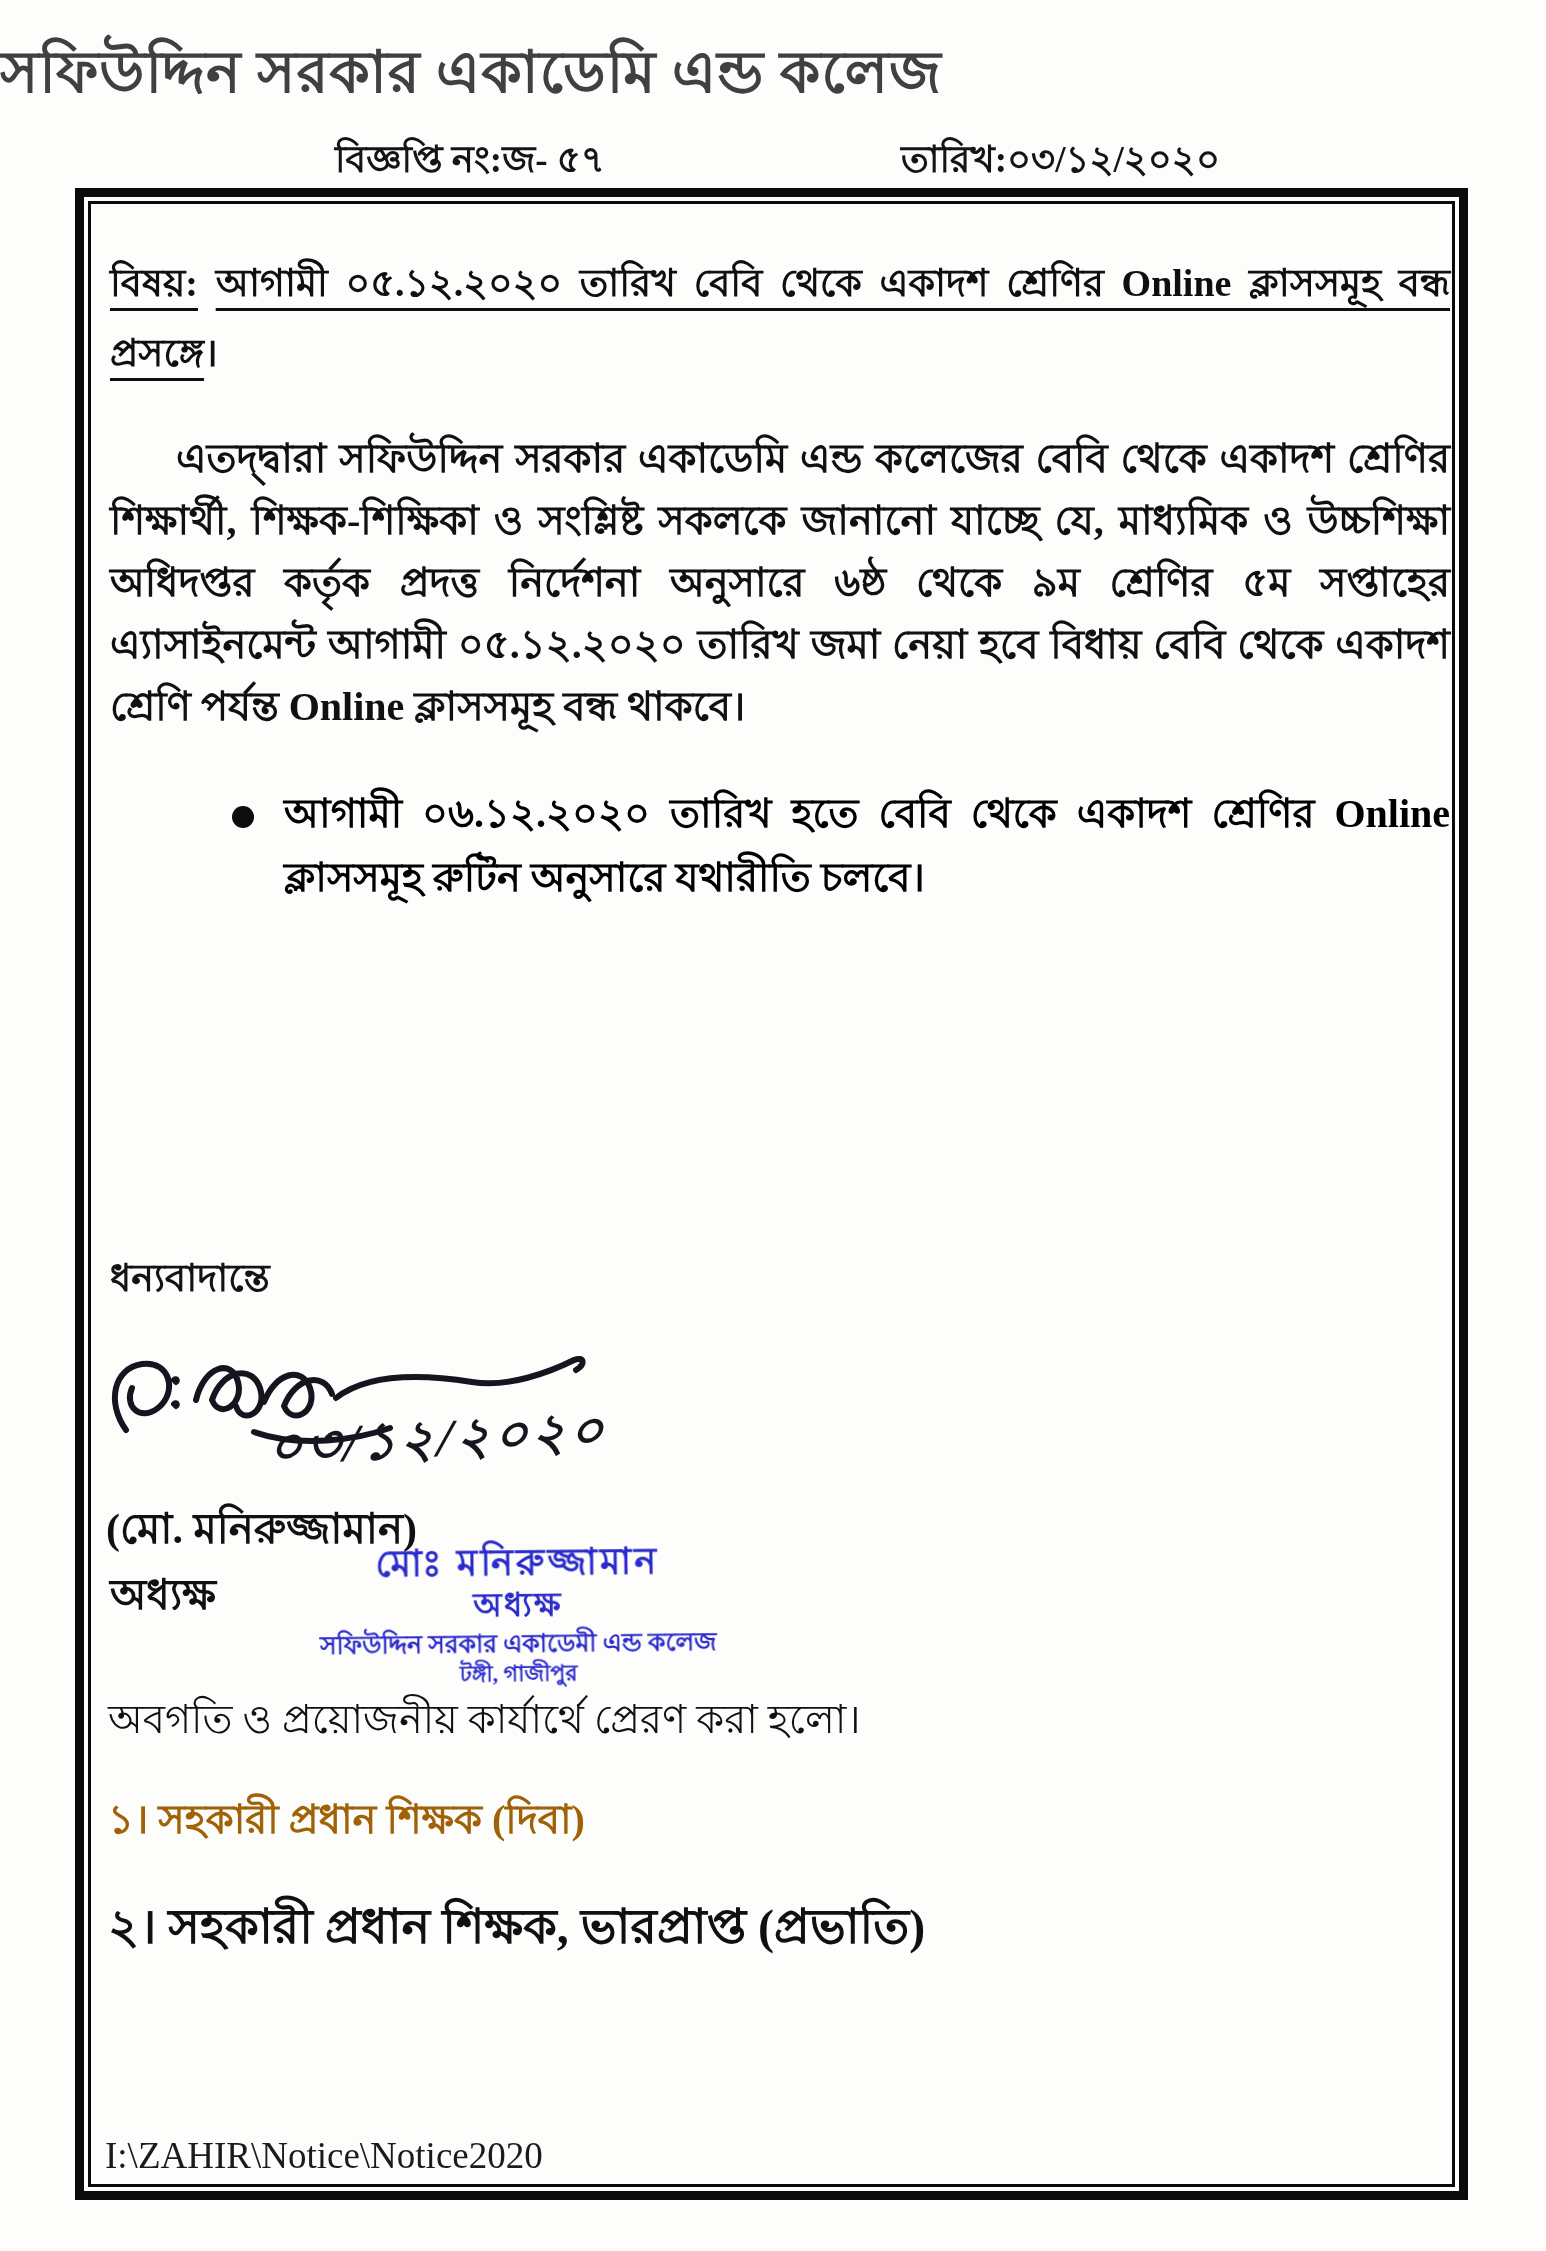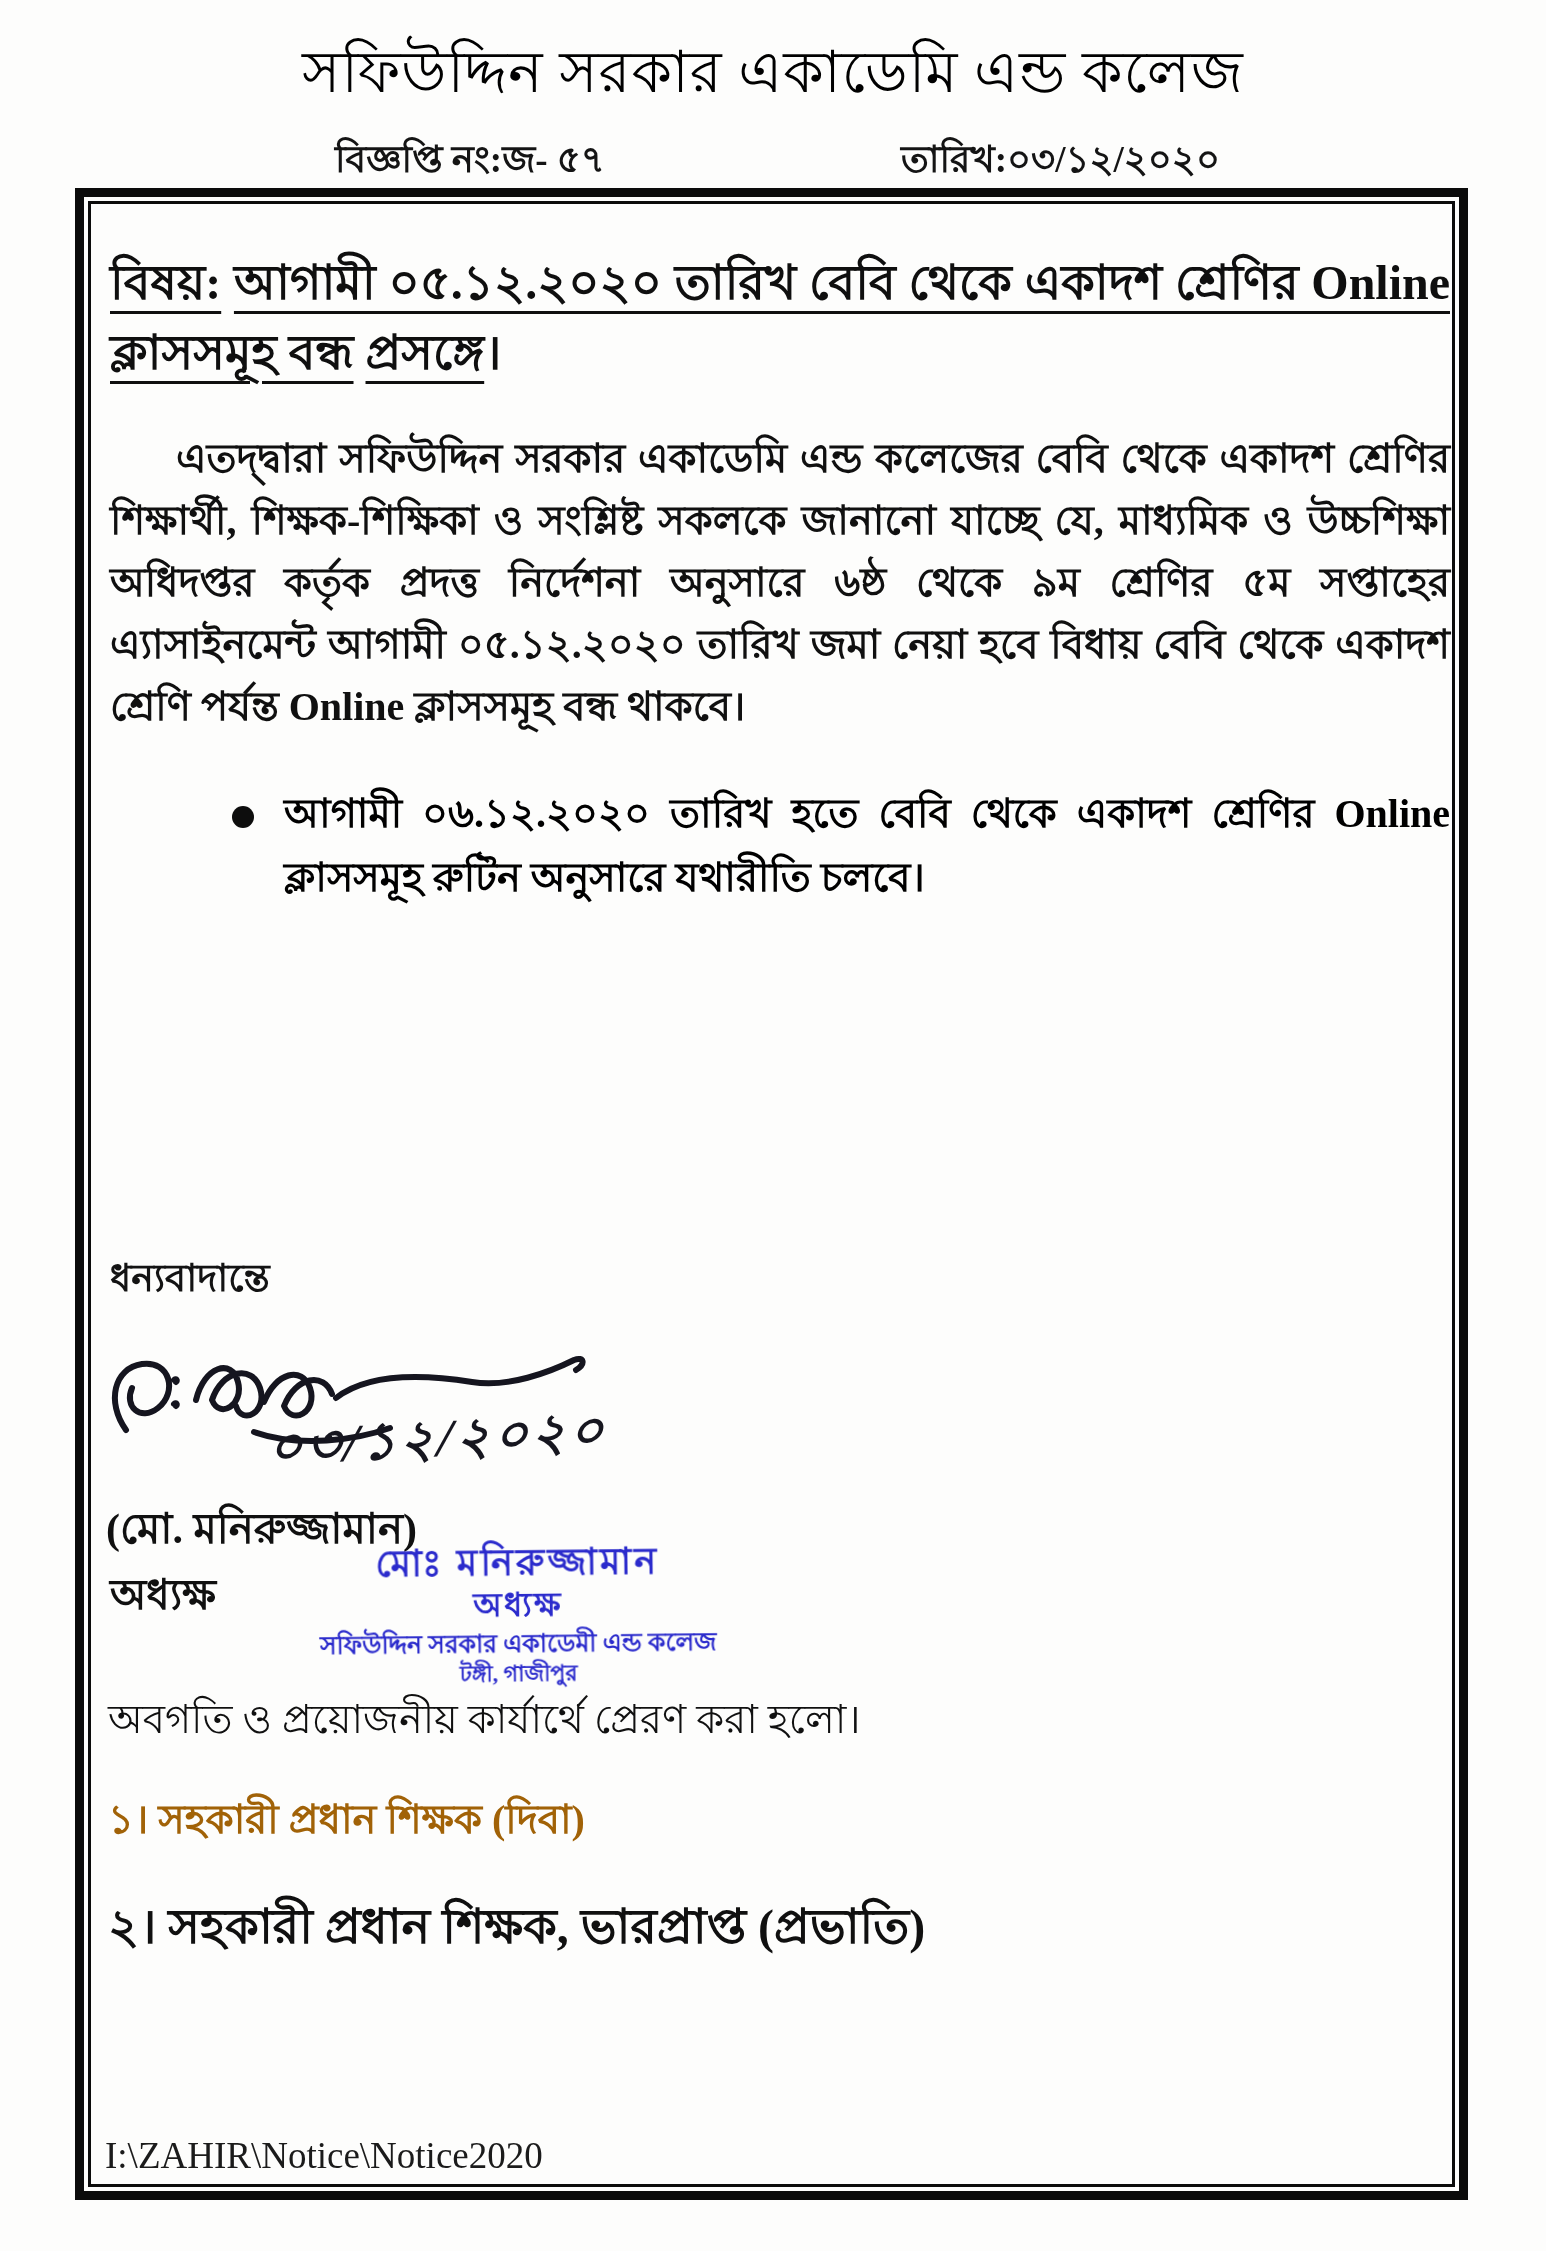--- a/index.html
+++ b/index.html
@@ -9,44 +9,43 @@
     width:1546px; height:2251px;
     margin:0 auto;
     background:#fdfdfc;
     color:#111;
     font-family:"Liberation Serif","DejaVu Serif",serif;
     overflow:hidden;
   }
   
   .doc-title {
     position:absolute; left:0; top:28px; width:100%;
-    text-align:center;
-    font-size:58px; font-weight:400; letter-spacing:1px;
-    color:#000000;
+    font-size:58px; font-weight:700; letter-spacing:1px;
+    color:#404040;
   }
   .notice-row {
     position:absolute; left:335px; top:130px; width:885px;
     display:flex; justify-content:space-between;
     font-size:37px; font-weight:600; color:#141414;
   }
   .notice-row .pair { display:flex; }
   
   .frame {
     position:absolute; left:75px; top:188px; right:78px; bottom:51px;
     border:9px solid #0b0b0b;
     pointer-events:none;
   }
   .frame-inner {
     position:absolute; inset:4px;
     border:3px solid #0b0b0b;
   }
   
   .subject {
     position:absolute; left:110px; top:248px; width:1340px;
-    font-size:48px; font-weight:700; line-height:70px; color:#0f0f0f;
+    font-size:38px; font-weight:700; line-height:70px; color:#0f0f0f;
     text-align:justify;
   }
   .u {
     text-decoration-line:underline;
     text-decoration-thickness:3px;
     text-underline-offset:12px;
   }
   
   .body-par {
     position:absolute; left:110px; top:428px; width:1340px;

